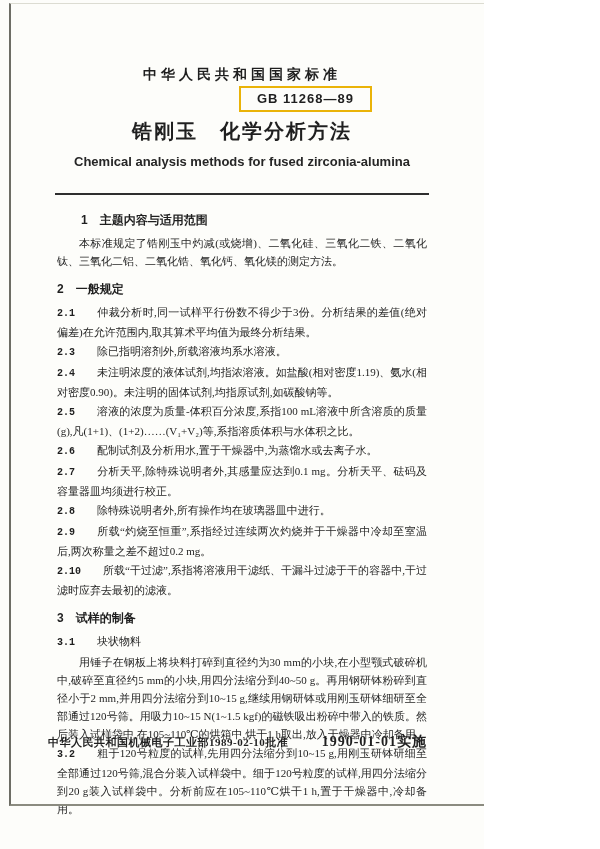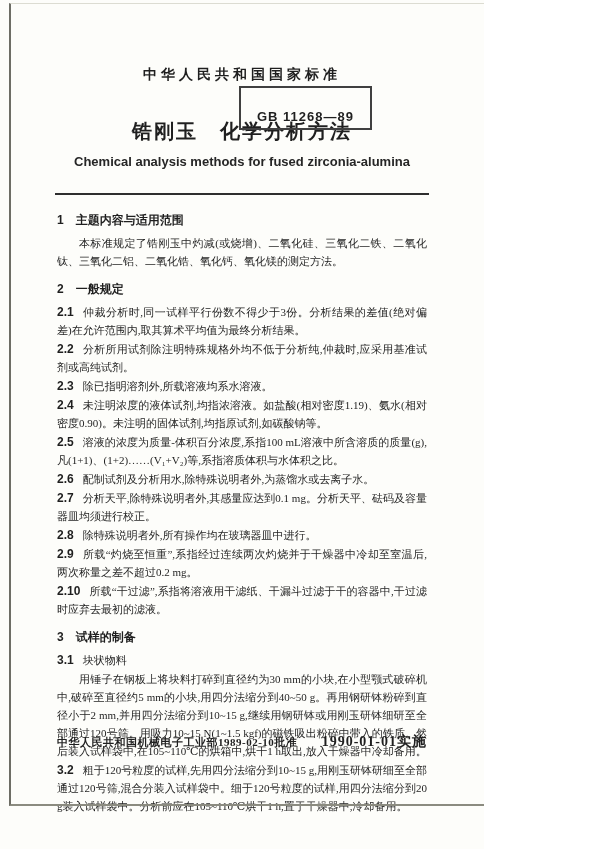--- a/index.html
+++ b/index.html
@@ -22,50 +22,50 @@
     border-left:2px solid #6d6d65;
     border-bottom:2px solid #8b8b80;
     border-right:1px solid #b9b9ae;
     border-top:1px solid #dcdcd2;
     pointer-events:none;
   }
   .header { position:relative; padding-top:66px; text-align:center; }
   .std-label { font-size:14px; font-weight:bold; letter-spacing:4px; }
   .gb-box {
     position:absolute; top:86px; right:112px;
-    border:2px solid #404040;
-    padding:21px 16px 4px;
+    border:2px solid #eab308;
+    padding:3px 16px 4px;
     font-family:"Liberation Sans","DejaVu Sans",sans-serif;
     font-size:13px; font-weight:bold; letter-spacing:1px;
     background:transparent;
   }
   .title-cn { margin-top:34px; font-size:20px; font-weight:bold; letter-spacing:2px; }
   .title-en {
     margin-top:9px; font-size:13px; font-weight:bold;
     font-family:"Liberation Sans","DejaVu Sans",sans-serif;
     color:#262626;
   }
   .rule { margin:24px 55px 0 55px; border:none; border-top:2px solid #2e2e2e; height:0; }
   .content {
     padding:12px 57px 0 57px;
     font-size:11px; line-height:18px;
     text-align:justify;
   }
   .sec-heading { font-weight:bold; font-size:12px; margin:10px 0 5px 0; }
-  .sec-heading:first-child { margin-top:4px; }
+  .sec-heading:first-child { margin-top:4px;margin-left:24px; }
   .sec-heading .num { margin-right:12px; font-family:"Liberation Sans","DejaVu Sans",sans-serif; }
   .clause { margin:0 0 1px 0; }
   .clause .num {
-    font-weight:bold; margin-right:9px;
-    font-family:Liberation Sans, sans-serif;
-    font-size:12px;
+    font-weight:bold; margin-right:22px;
+    font-family:Liberation Mono, monospace;
+    font-size:10px;
   }
   .para { text-indent:2em; margin:0 0 1px 0; }
   .footer {
-    position:absolute; left:57px; right:57px; top:733px;
+    position:absolute; left:48px; right:57px; top:733px;
     display:flex; justify-content:space-between; align-items:baseline;
     font-weight:bold;
   }
   .footer .approval { font-size:11px; letter-spacing:0.5px; }
   .footer .impl { font-size:14px; letter-spacing:1px; }
 </style>
 </head>
 <body>
 
 <div class="page">
@@ -80,25 +80,24 @@
     <div class="title-en">Chemical analysis methods for fused zirconia-alumina</div>
   </div>
 
   <hr class="rule">
 
   <div class="content">
       <div class="sec-heading"><span class="num">1</span><span>主题内容与适用范围</span></div>
       <div class="para">本标准规定了锆刚玉中灼减(或烧增)、二氧化硅、三氧化二铁、二氧化钛、三氧化二铝、二氧化锆、氧化钙、氧化镁的测定方法。</div>
       <div class="sec-heading"><span class="num">2</span><span>一般规定</span></div>
       <div class="clause"><span class="num">2.1</span><span>仲裁分析时,同一试样平行份数不得少于3份。分析结果的差值(绝对偏差)在允许范围内,取其算术平均值为最终分析结果。</span></div>
-      <div class="clause"><span class="num">2.2</span><span>分析所用试剂除注明特殊规格外均不低于分析纯,仲裁时,应采用基准试剂或高纯试剂。</span></div>
       <div class="clause"><span class="num">2.3</span><span>除已指明溶剂外,所载溶液均系水溶液。</span></div>
       <div class="clause"><span class="num">2.4</span><span>未注明浓度的液体试剂,均指浓溶液。如盐酸(相对密度1.19)、氨水(相对密度0.90)。未注明的固体试剂,均指原试剂,如碳酸钠等。</span></div>
       <div class="clause"><span class="num">2.5</span><span>溶液的浓度为质量-体积百分浓度,系指100 mL溶液中所含溶质的质量(g),凡(1+1)、(1+2)……(V₁+V₂)等,系指溶质体积与水体积之比。</span></div>
-      <div class="clause"><span class="num">2.6</span><span>配制试剂及分析用水,除特殊说明者外,为蒸馏水或去离子水。</span></div>
+      <div class="clause"><span class="num">2.6</span><span>配制试剂及分析用水,置于干燥器中,为蒸馏水或去离子水。</span></div>
       <div class="clause"><span class="num">2.7</span><span>分析天平,除特殊说明者外,其感量应达到0.1 mg。分析天平、砝码及容量器皿均须进行校正。</span></div>
       <div class="clause"><span class="num">2.8</span><span>除特殊说明者外,所有操作均在玻璃器皿中进行。</span></div>
       <div class="clause"><span class="num">2.9</span><span>所载“灼烧至恒重”,系指经过连续两次灼烧并于干燥器中冷却至室温后,两次称量之差不超过0.2 mg。</span></div>
       <div class="clause"><span class="num">2.10</span><span>所载“干过滤”,系指将溶液用干滤纸、干漏斗过滤于干的容器中,干过滤时应弃去最初的滤液。</span></div>
       <div class="sec-heading"><span class="num">3</span><span>试样的制备</span></div>
       <div class="clause"><span class="num">3.1</span><span>块状物料</span></div>
       <div class="para">用锤子在钢板上将块料打碎到直径约为30 mm的小块,在小型颚式破碎机中,破碎至直径约5 mm的小块,用四分法缩分到40~50 g。再用钢研钵粉碎到直径小于2 mm,并用四分法缩分到10~15 g,继续用钢研钵或用刚玉研钵细研至全部通过120号筛。用吸力10~15 N(1~1.5 kgf)的磁铁吸出粉碎中带入的铁质。然后装入试样袋中,在105~110℃的烘箱中,烘干1 h取出,放入干燥器中冷却备用。</div>
       <div class="clause"><span class="num">3.2</span><span>粗于120号粒度的试样,先用四分法缩分到10~15 g,用刚玉研钵研细至全部通过120号筛,混合分装入试样袋中。细于120号粒度的试样,用四分法缩分到20 g装入试样袋中。分析前应在105~110℃烘干1 h,置于干燥器中,冷却备用。</span></div>
     </div>
 

